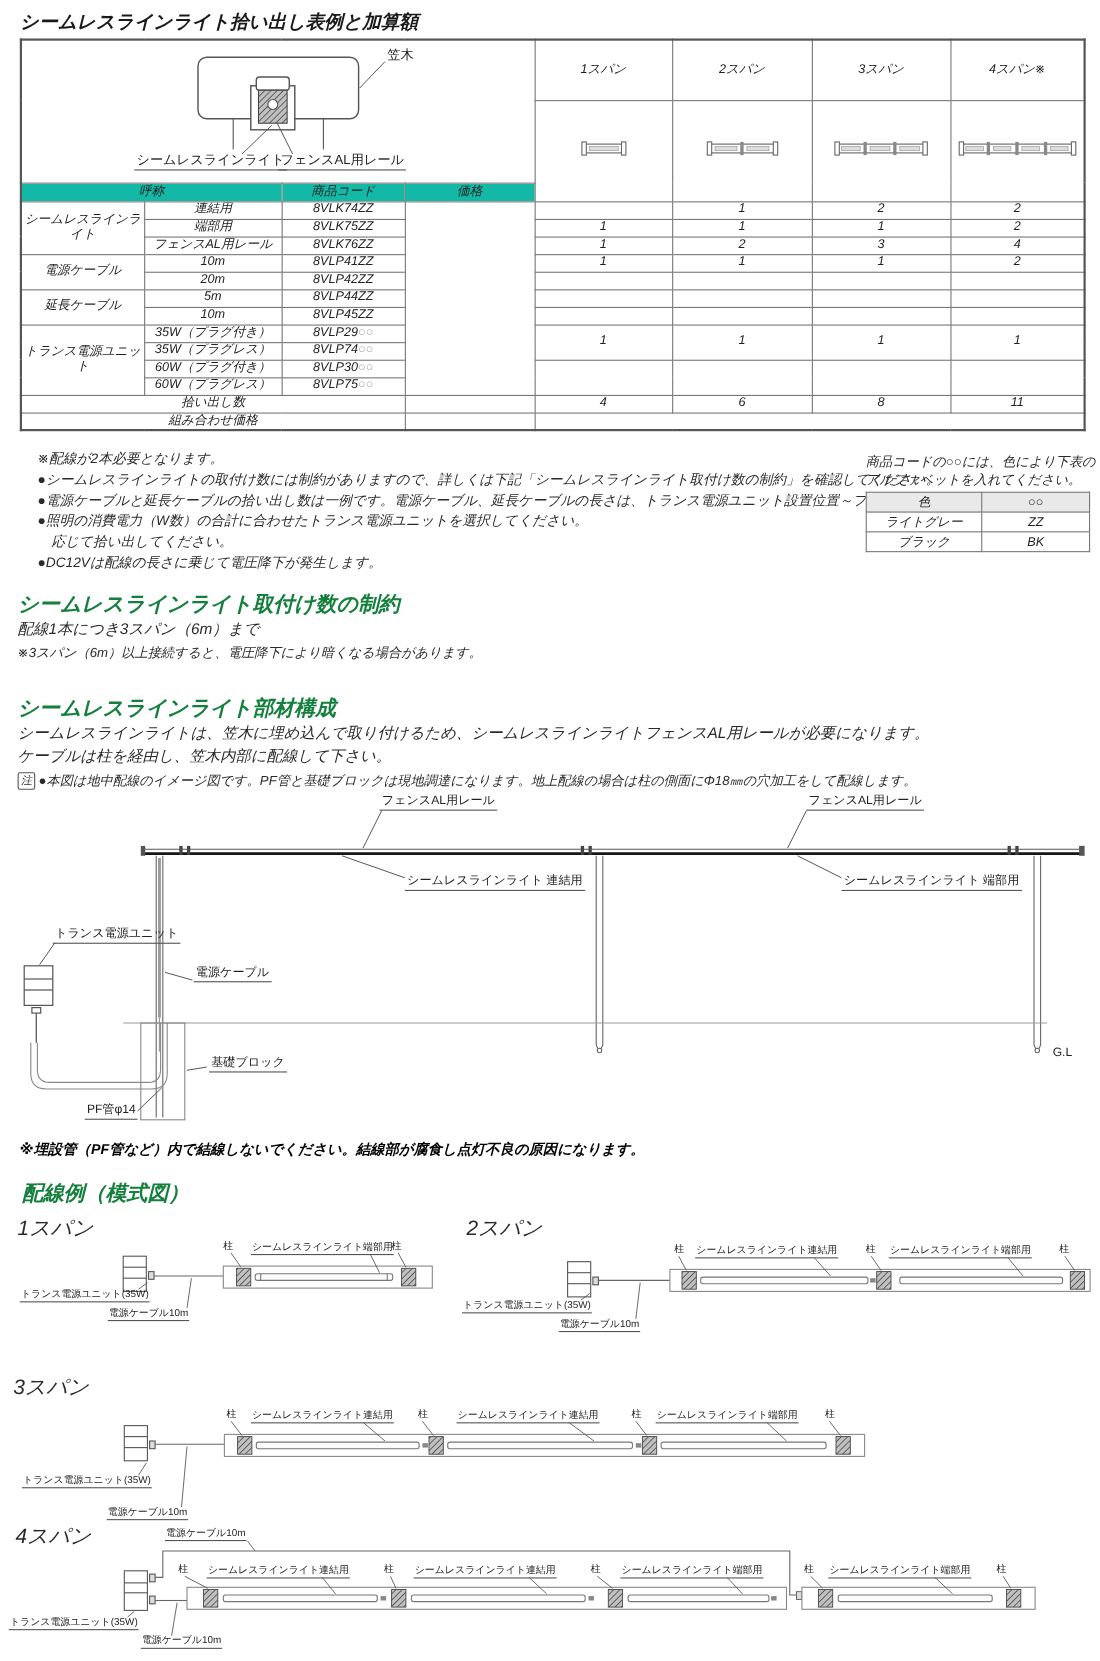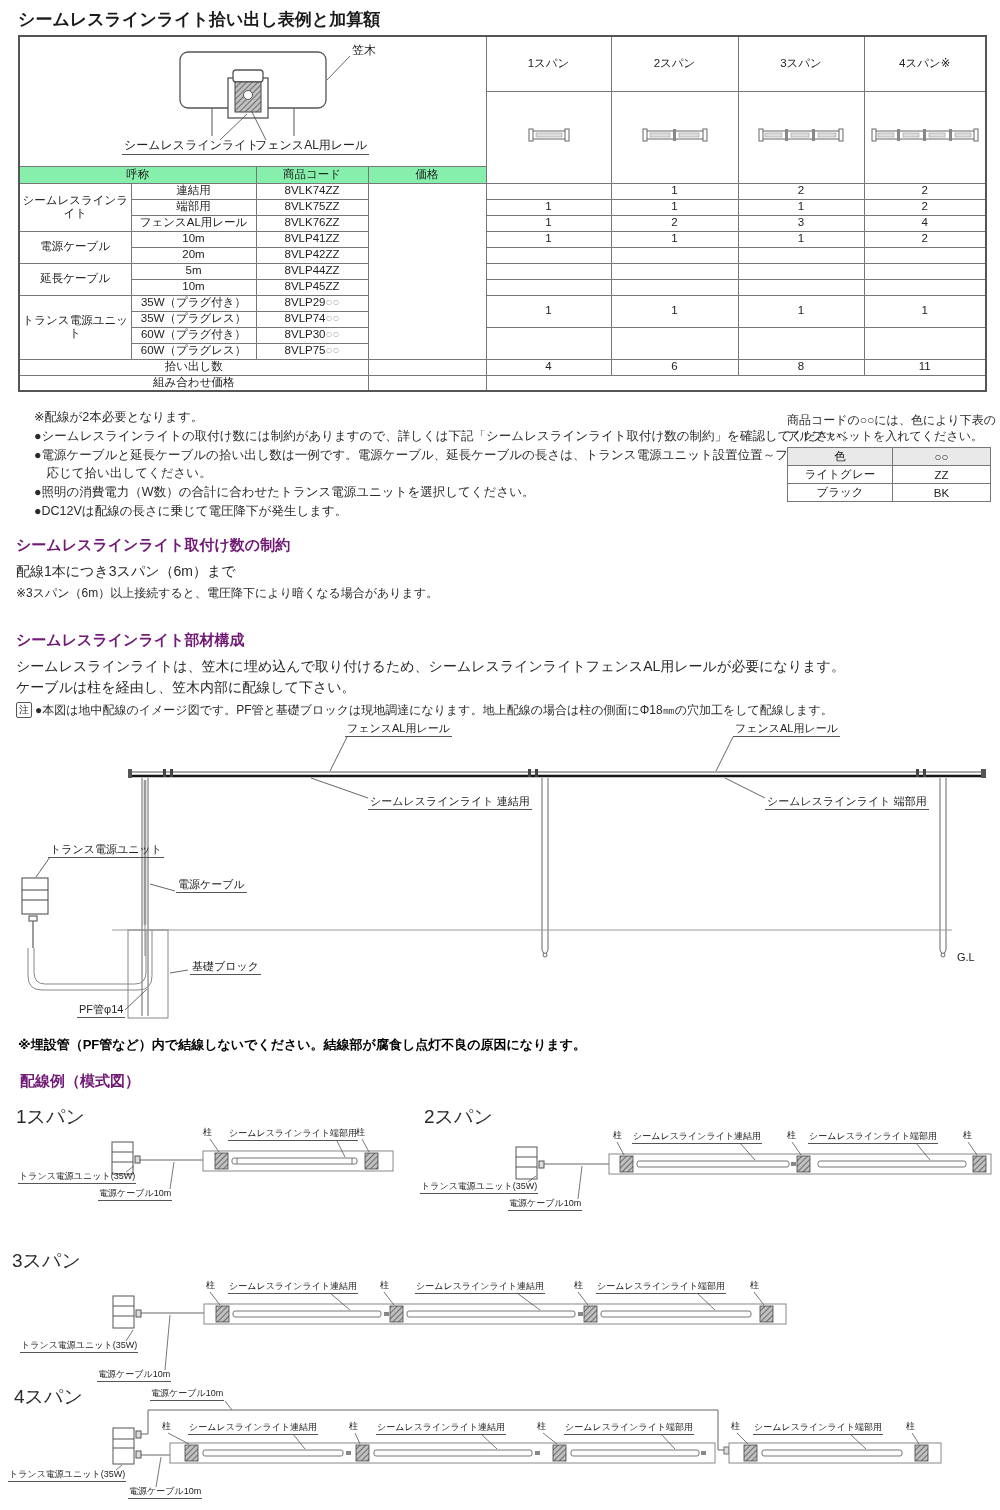--- a/index.html
+++ b/index.html
@@ -1,30 +1,30 @@
 <!DOCTYPE html>
 <html><head>
 <meta charset="utf-8">
 <style>
   html,body{margin:0;padding:0;background:#fff;}
   .page{position:relative;width:1000px;height:1510px;background:#fff;overflow:hidden;
         font-family:"Liberation Sans","DejaVu Sans",sans-serif;color:#222;}
-  .abs{position:absolute;}
+  .abs{position:absolute;font-style:italic;}
   .title{font-size:17px;font-weight:bold;color:#1a1a1a;}
-  .sec-head{font-size:15px;font-weight:bold;color:#701a75;}
+  .sec-head{font-size:19px;font-weight:bold;color:#15803d;}
   .body14{font-size:14px;color:#2a2a2a;}
   .body12{font-size:12px;color:#2a2a2a;}
   .notes{font-size:12.5px;line-height:1.5;color:#2a2a2a;}
   .warn{font-size:13px;font-weight:bold;color:#000000;}
   .span-head{font-size:19px;color:#2a2a2a;}
 
   table.main{border-collapse:collapse;table-layout:fixed;width:967px;border:2px solid #555;background:#fff;}
   table.main td,table.main th{border:1px solid #777;font-size:11.5px;font-weight:normal;
      text-align:center;vertical-align:middle;padding:0;line-height:1.15;color:#222;overflow:hidden;}
-  table.main .hdr{background:#86efac;}
+  table.main .hdr{background:#14b8a6;}
   .circles{color:#a6a6a6;}
 
   table.ctab{border-collapse:collapse;table-layout:fixed;width:203px;border:1.5px solid #555;background:#fff;}
   table.ctab td,table.ctab th{border:1px solid #777;font-size:11.5px;font-weight:normal;text-align:center;
      vertical-align:middle;padding:1px 0;color:#222;}
   table.ctab .hdr{background:#e9e9e9;}
 
   .dlabel{position:absolute;font-size:11px;white-space:nowrap;color:#222;
           border-bottom:1px solid #555;padding:0 2px 1px 2px;line-height:1.15;z-index:6;}
   .wlabel{position:absolute;font-size:9px;white-space:nowrap;color:#222;
@@ -213,22 +213,22 @@
     </table>
 
   <div class="dlabel plain" style="left:350px;top:44px;font-size:12px;">笠木</div>
   <div class="dlabel" style="left:122px;top:139px;font-size:12px;">シームレスラインライト</div>
   <div class="dlabel" style="left:253px;top:139px;font-size:12px;">フェンスAL用レール</div>
 
   <div class="abs notes" style="left:34px;top:408px;">
     <div>※配線が2本必要となります。</div>
     <div>●シームレスラインライトの取付け数には制約がありますので、詳しくは下記「シームレスラインライト取付け数の制約」を確認してください。</div>
     <div>●電源ケーブルと延長ケーブルの拾い出し数は一例です。電源ケーブル、延長ケーブルの長さは、トランス電源ユニット設置位置～フェンス施工位置に</div>
+    <div>●照明の消費電力（W数）の合計に合わせたトランス電源ユニットを選択してください。</div>
     <div>　応じて拾い出してください。</div>
-    <div>●照明の消費電力（W数）の合計に合わせたトランス電源ユニットを選択してください。</div>
     <div>●DC12Vは配線の長さに乗じて電圧降下が発生します。</div>
   </div>
 
   <div class="abs body12" style="left:787px;top:412px;line-height:1.35;">
     <div>商品コードの○○には、色により下表の</div>
     <div>アルファベットを入れてください。</div>
   </div>
   <table class="ctab abs" style="left:787px;top:447px;">
     <colgroup>
         <col style="width:105px">

